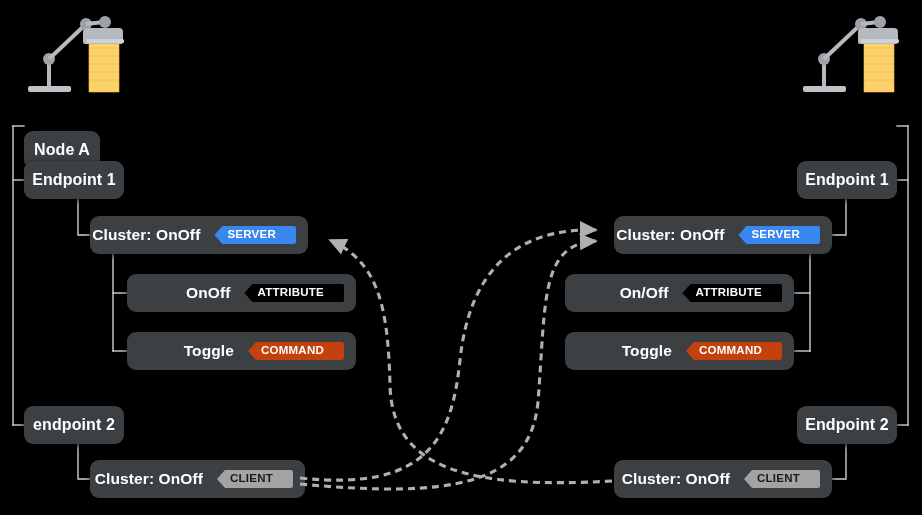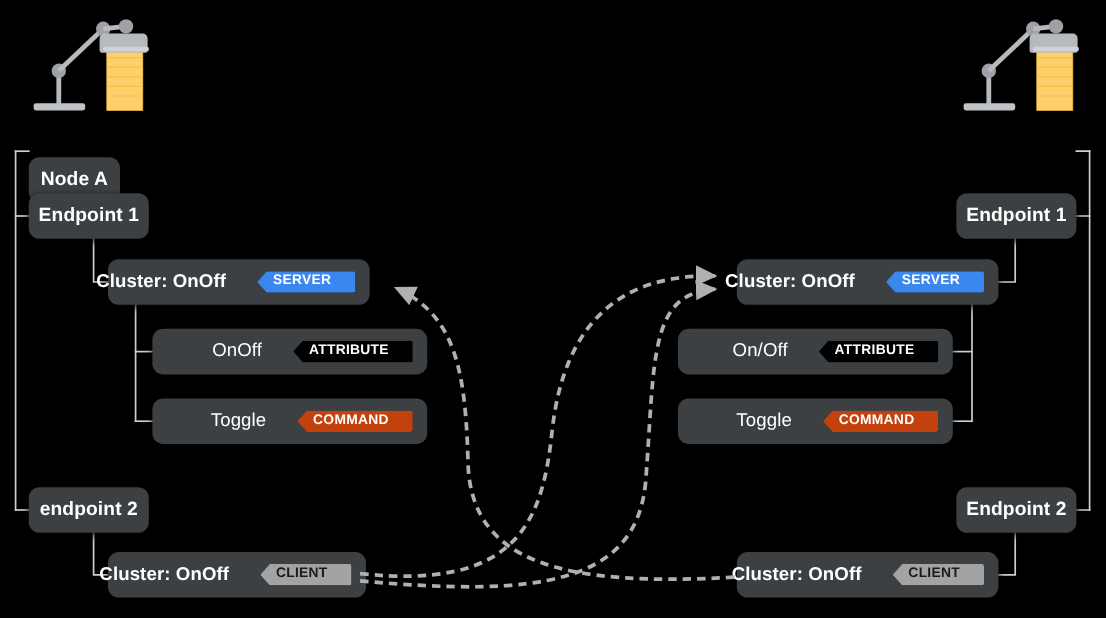--- a/index.html
+++ b/index.html
@@ -57,27 +57,27 @@
     letter-spacing: 0.1px;
     white-space: nowrap;
     color: #ffffff;
   }
   .node-box .box-label,
   .endpoint-box .box-label {
     font-weight: 700;
     font-size: 16px;
   }
   .cluster-box .box-label { font-size: 15.5px; font-weight: 700; }
-  .member-box .box-label { font-size: 15.5px; font-weight: 400; }
+  .member-box .box-label { font-size: 15.5px; font-weight: 700; }
 
   
   .row-inner {
     display: flex;
     align-items: center;
-    gap: 26px;
+    gap: 14px;
   }
 
   
   .badge {
     display: inline-flex;
     align-items: center;
     justify-content: center;
     height: 18px;
     padding: 0 20px 0 13px;
     font-size: 11.5px;

